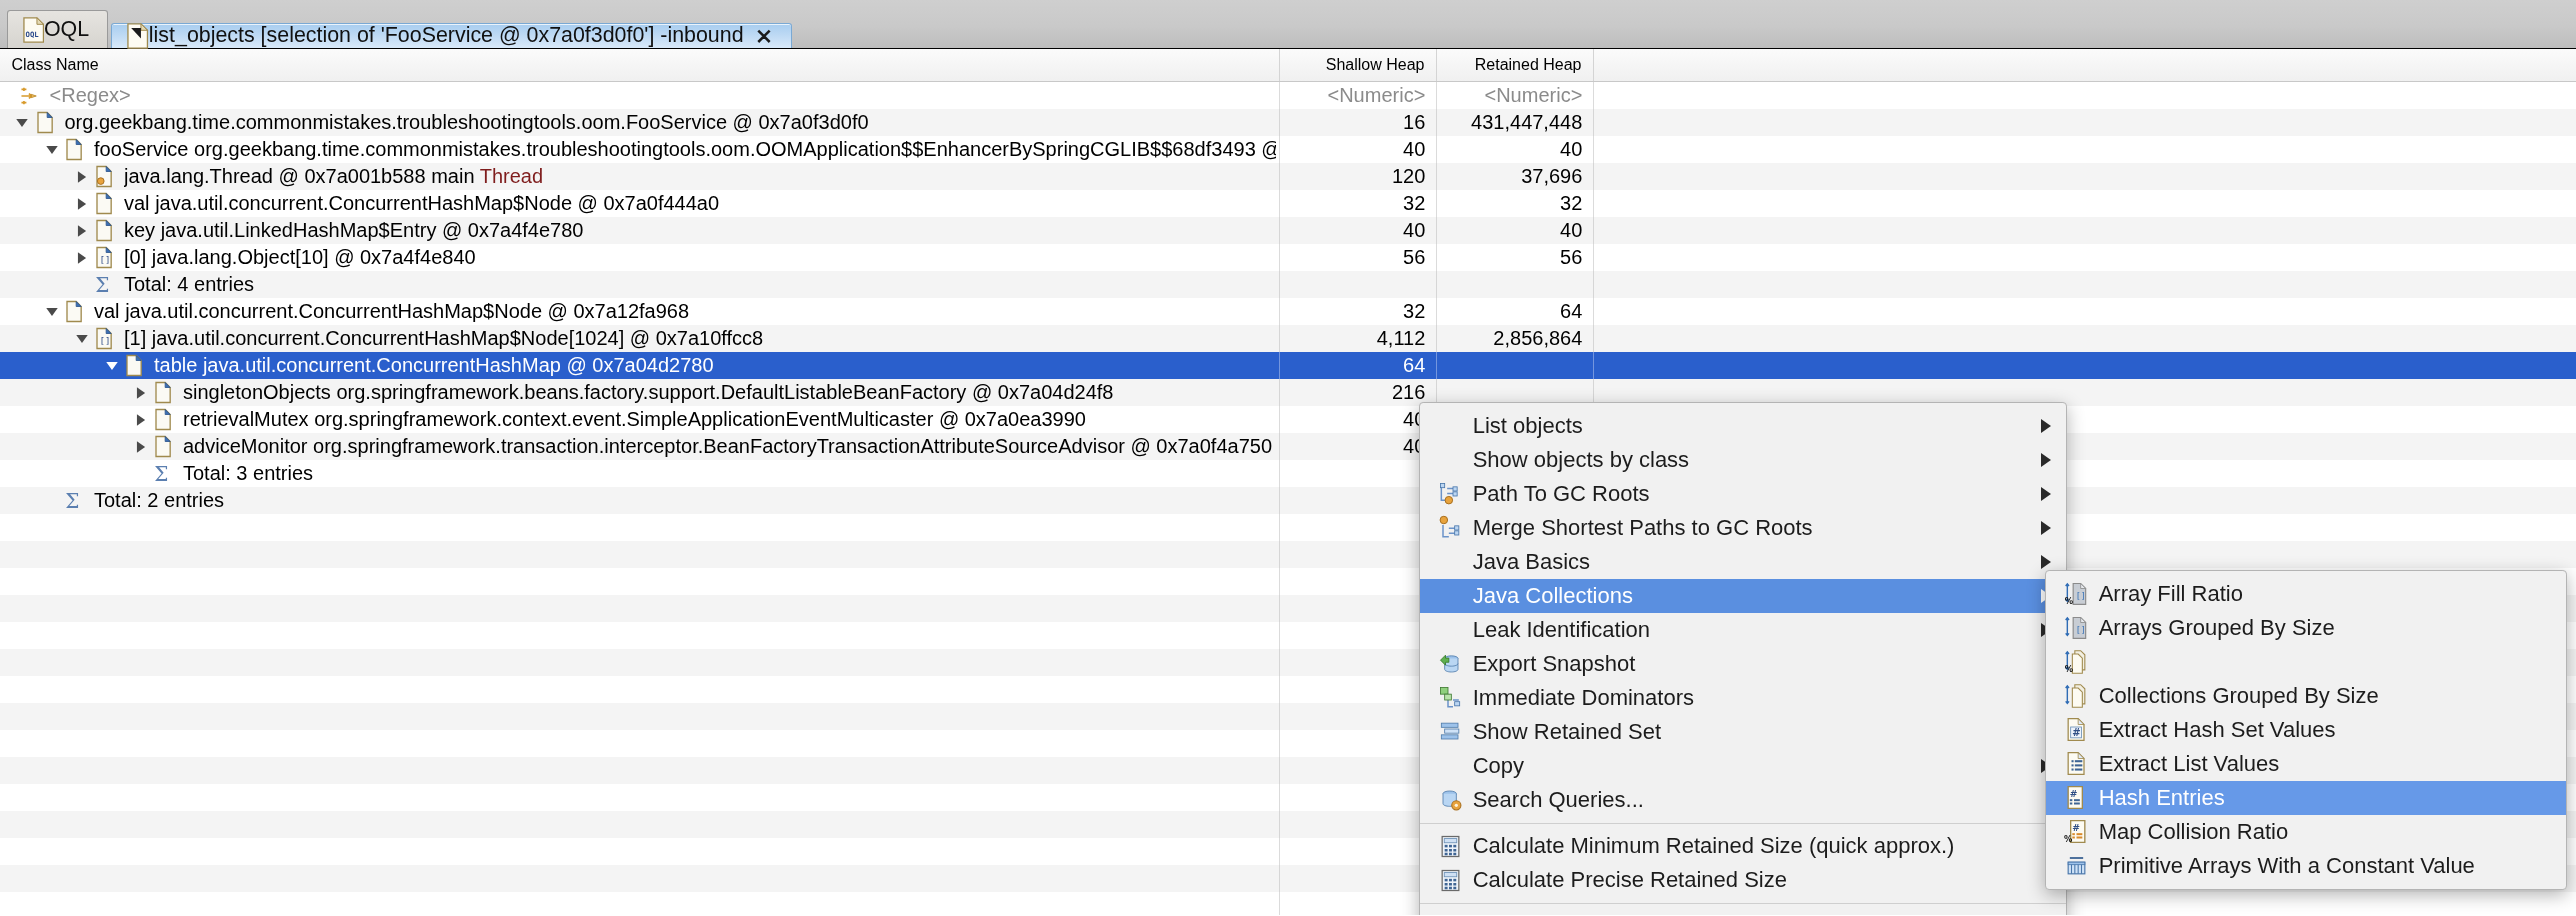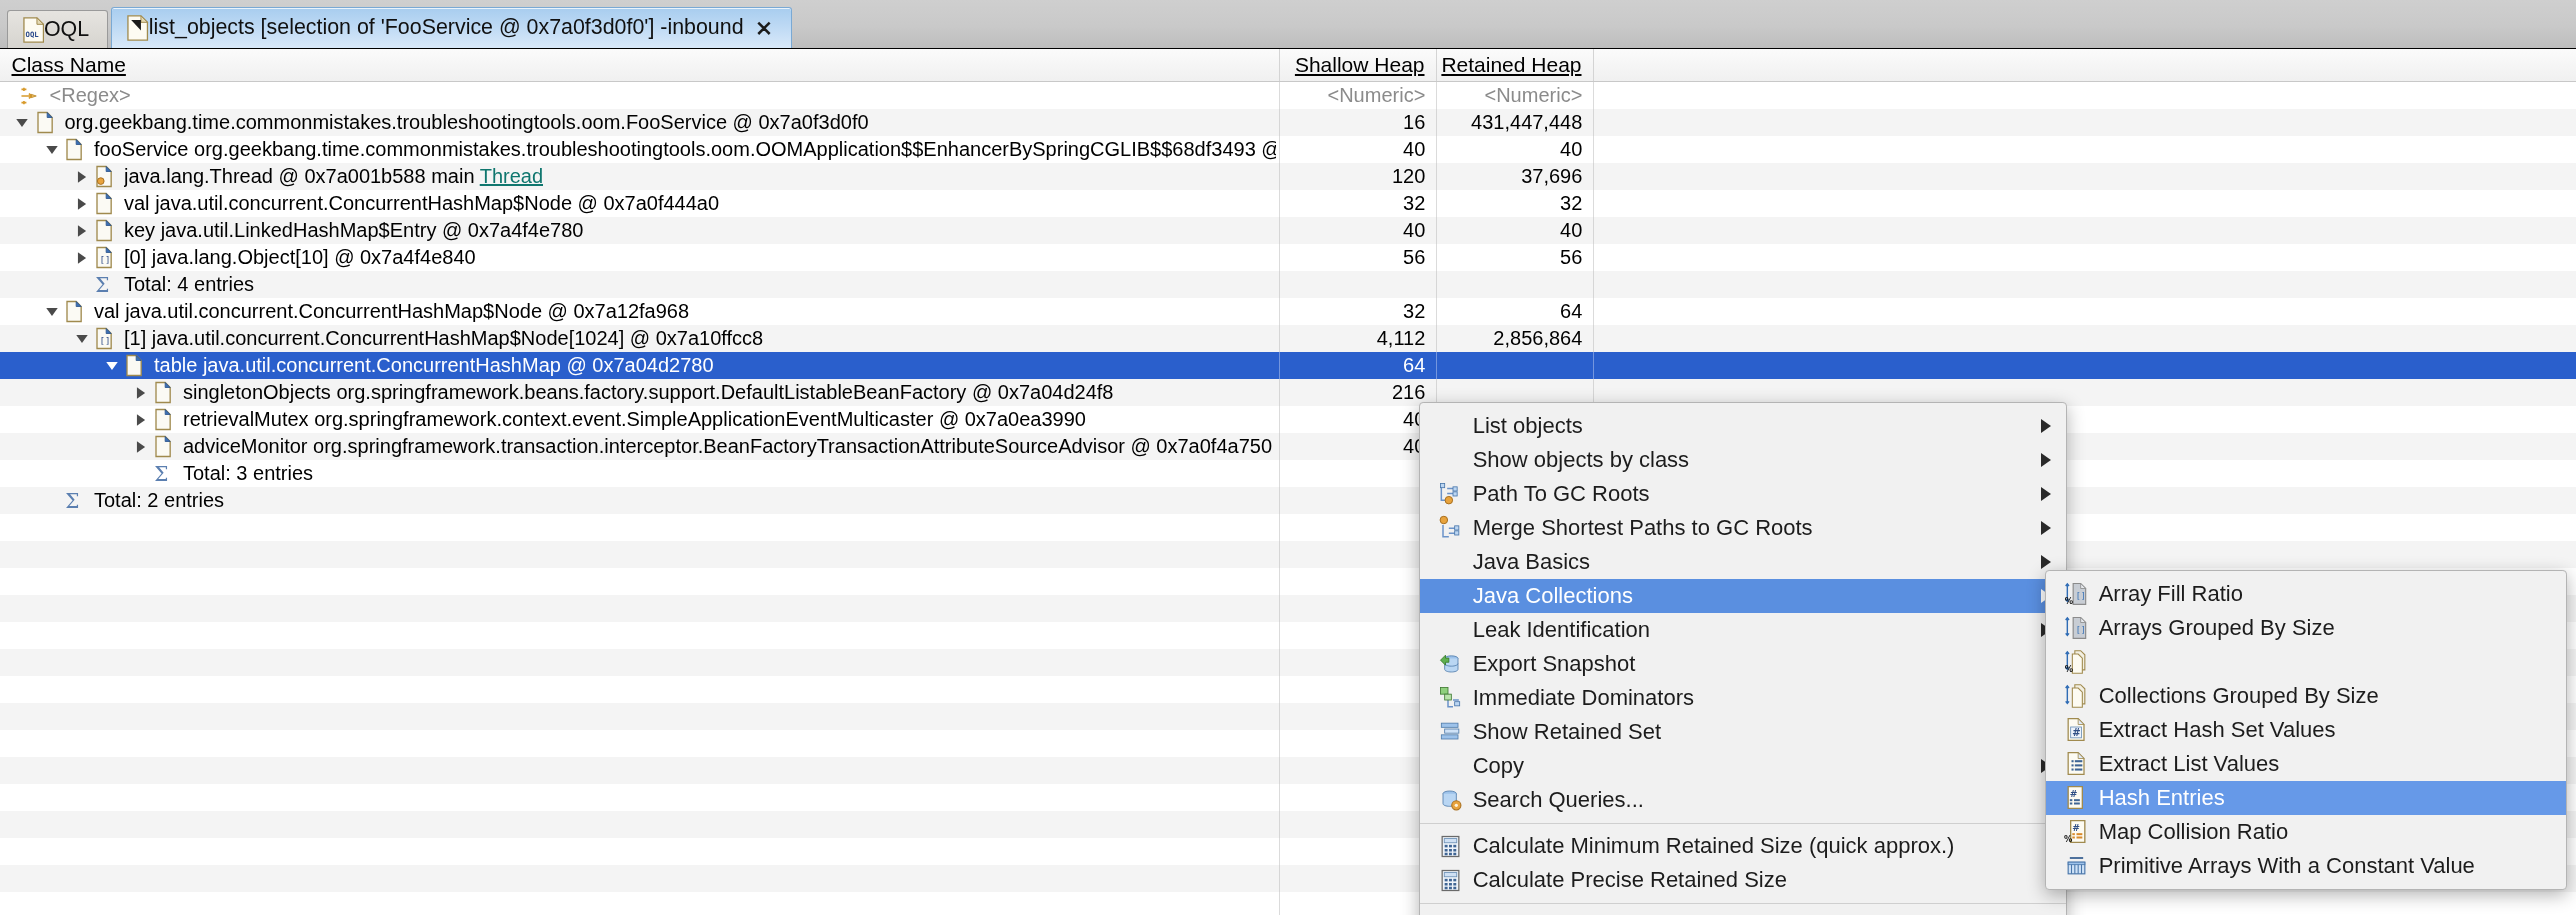--- a/index.html
+++ b/index.html
@@ -36,21 +36,21 @@
     border-radius: 3.3px 3.3px 0 0;
     position: relative;
     white-space: nowrap;
   }
   .tab.inactive {
     background: linear-gradient(to bottom, #e6e4e0 0%, #d6d4cf 100%);
   }
   .tab.active {
     background: linear-gradient(to bottom, #a8cdef 0%, #bdd9f4 45%, #d9e9f9 100%);
     border-color: #7aa9d4;
-    height: 41px;
+    height: 25px;
     margin-left: 3.3px;
     box-shadow: inset 0 0.8px 0 #ffffff;
   }
   .tab .label { line-height: 1; }
   .tab-close {
     margin-left: 11.5px;
     font-size: 21.4px;
     color: #1b1b1b;
     font-weight: bold;
     cursor: pointer;
@@ -70,24 +70,23 @@
     width: 2576px;
     height: 866px;
     background: #fff;
     overflow: hidden;
   }
   .thead {
     display: flex;
     height: 33px;
     background: linear-gradient(to bottom, #fbfbfb 0%, #f0f0f0 100%);
     border-bottom: 0.8px solid #c8c8c8;
-    font-size: 21px;
+    font-size: 16px;
     color: #000;
     align-items: center;
-    text-decoration: underline;
   }
   .th {
     height: 100%;
     display: flex;
     align-items: center;
     border-right: 0.8px solid #d4d4d4;
     padding: 0 11.5px;
     overflow: hidden;
     white-space: nowrap;
   }
@@ -143,21 +142,21 @@
   }
   .twisty svg { display:block; }
   .row-ico {
     flex: 0 0 auto;
     width: 25px;
     display:flex; align-items:center; justify-content:center;
     margin-right: 6.6px;
   }
   .rtext { overflow: hidden; text-overflow: clip; }
   .rtext b { font-weight: normal; }
-  .rtext .dim { color:#0f766e;text-decoration:underline; }
+  .rtext .dim { color:#7f1d1d; }
   .rtext .plain { font-weight: normal; }
 
   
   .menu {
     position: absolute;
     background: #f1f1f1;
     border: 0.8px solid #b4b4b4;
     border-radius: 4.1px;
     box-shadow: 0 5px 18px rgba(0,0,0,.30);
     padding: 5.8px 0;

